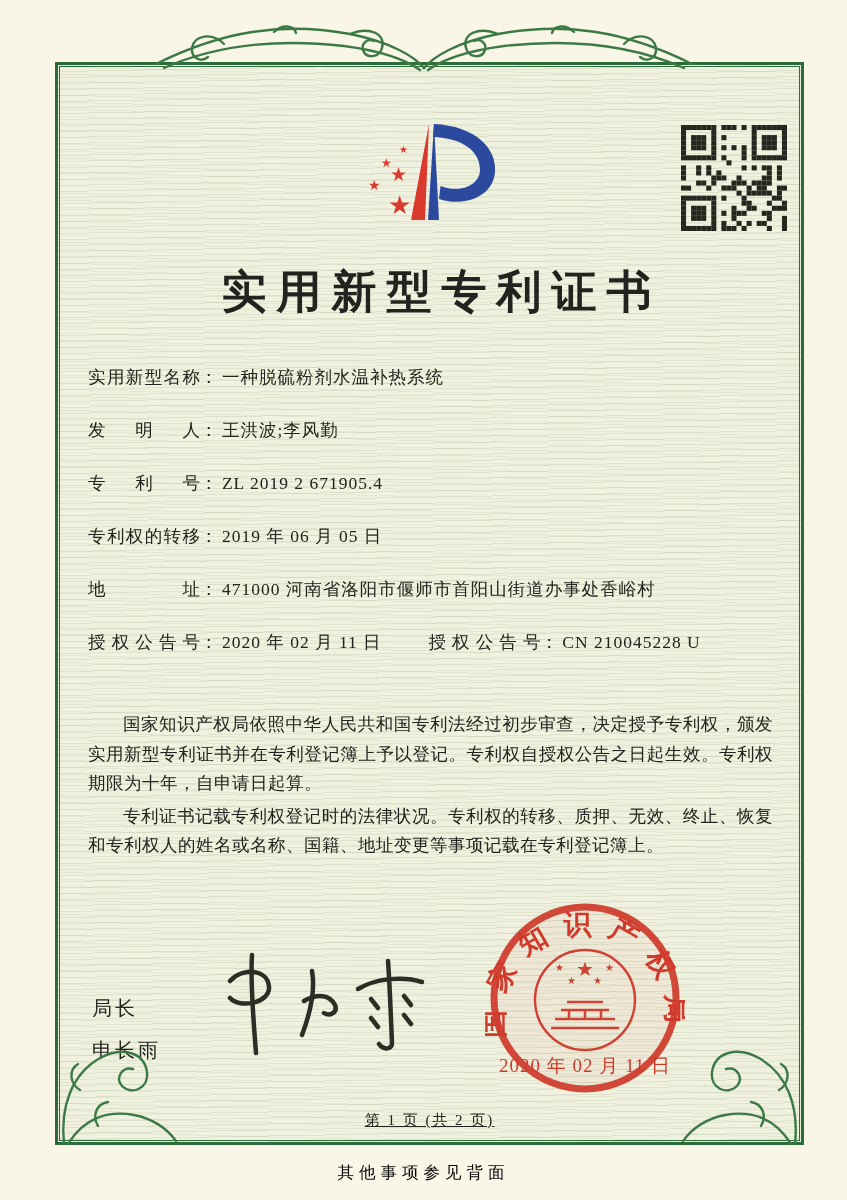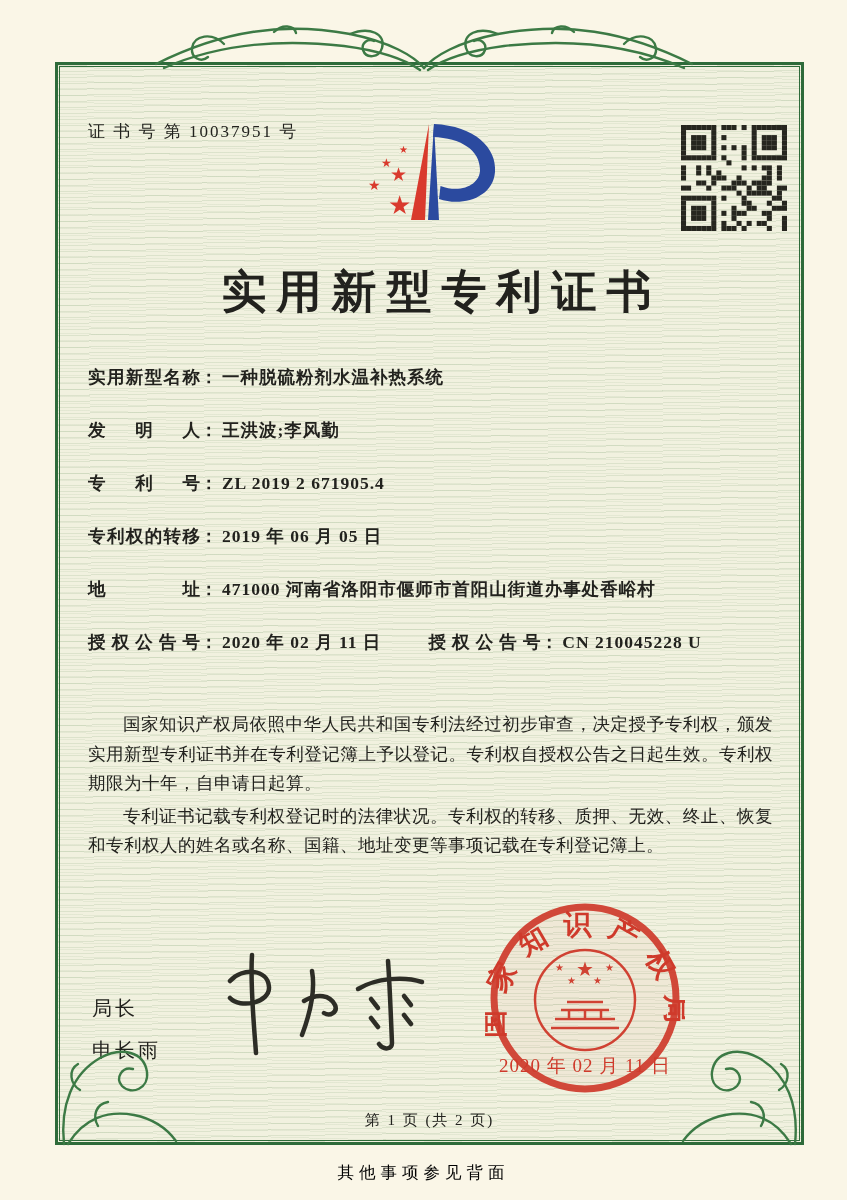--- a/index.html
+++ b/index.html
@@ -24,21 +24,21 @@
     content:"";position:absolute;inset:1px;border:1px solid #2e6b3a;pointer-events:none;
   }
   .cert-number{position:absolute;top:55px;left:30px;font-size:17px;letter-spacing:2px;}
   .logo{position:absolute;top:45px;left:285px;width:175px;height:130px;}
   .qr{position:absolute;top:60px;right:14px;width:106px;height:106px;}
   .title{
     position:absolute;top:185px;left:0;width:100%;margin:12px;text-align:center;
     font-size:45px;font-weight:700;letter-spacing:10px;
   }
   .fields{position:absolute;top:300px;left:30px;right:26px;font-size:17.5px;}
-  .field-row{margin-bottom:28px;line-height:25px;white-space:nowrap;font-weight:bold;}
+  .field-row{margin-bottom:28px;line-height:25px;white-space:nowrap;}
   .lab{
     display:inline-block;width:112px;vertical-align:bottom;
     text-align:justify;text-align-last:justify;
   }
   .val{letter-spacing:1px;}
   .grant-pair{display:inline-block;}
   .grant-pair.first{width:336px;}
   .paragraphs{position:absolute;top:645px;left:30px;right:28px;}
   .paragraphs p{
     margin:0 0 3px;font-size:17.5px;line-height:29.5px;
@@ -47,21 +47,21 @@
   .director-title{position:absolute;top:930px;left:34px;font-size:20px;letter-spacing:3px;}
   .director-name{position:absolute;top:972px;left:34px;font-size:20px;letter-spacing:3px;}
   .signature{position:absolute;top:880px;left:150px;width:240px;height:120px;}
   .seal-wrap{position:absolute;top:833px;left:427px;width:200px;height:200px;z-index:2;}
   .seal-date{
     position:absolute;top:988px;left:427px;width:200px;text-align:center;
     color:#cf3a2b;font-size:19px;letter-spacing:1px;z-index:3;
   }
   .page-num{
     position:absolute;bottom:12px;left:0;width:100%;text-align:center;
-    font-size:15px;letter-spacing:2px;
+    font-size:15px;letter-spacing:2px;text-decoration:underline;
   }
   .corner-fl{position:absolute;bottom:-4px;width:150px;height:118px;z-index:2;}
   .corner-fl.left{left:-4px;}
   .corner-fl.right{right:-4px;transform:scaleX(-1);}
   .back-note{
     position:absolute;top:1162px;left:0;width:100%;text-align:center;
     font-size:16.5px;letter-spacing:5px;color:#000000;
   }
   .green-stroke{stroke:#3c7a45;fill:none;stroke-linecap:round;}
 </style>
@@ -78,21 +78,20 @@
         <path d="M70 28 C 58 16, 40 19, 38 32 C 37 42, 47 47, 54 41"></path>
         <path d="M10 52 C 60 30, 120 22, 190 30 C 228 35, 252 44, 266 54"></path>
         <path d="M120 16 C 128 8, 140 9, 142 17"></path>
       </g>
       <use href="#curlL" transform="translate(540,0) scale(-1,1)"></use>
     </g>
   </svg>
 
   <div class="border-box">
 
-    <div class="cert-number">证 书 号 第 10037951 号</div>
 
     <svg class="logo" viewBox="0 0 175 130">
       <g fill="#d93a2d" font-family="'DejaVu Sans',sans-serif">
         <text x="56" y="43" font-size="10">★</text>
         <text x="38" y="57" font-size="12">★</text>
         <text x="25" y="80" font-size="14">★</text>
         <text x="47" y="71" font-size="19">★</text>
         <text x="45" y="104" font-size="26">★</text>
       </g>
       <path fill="#2b4a9f" d="M91 14 C 132 16 154 38 152 62 C 150 88 119 97 96 89 L 97.5 76 C 119 84 137 74 137 60 C 137 40 118 28 90 27 Z"></path>

